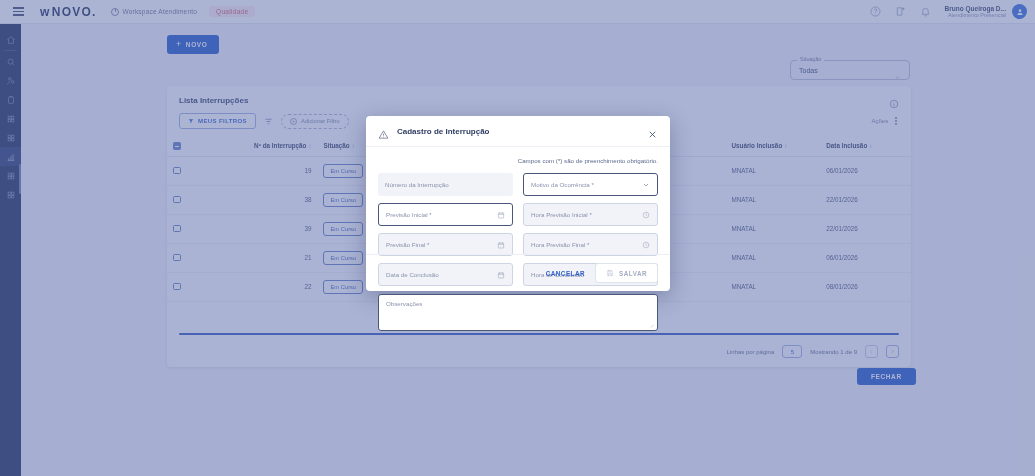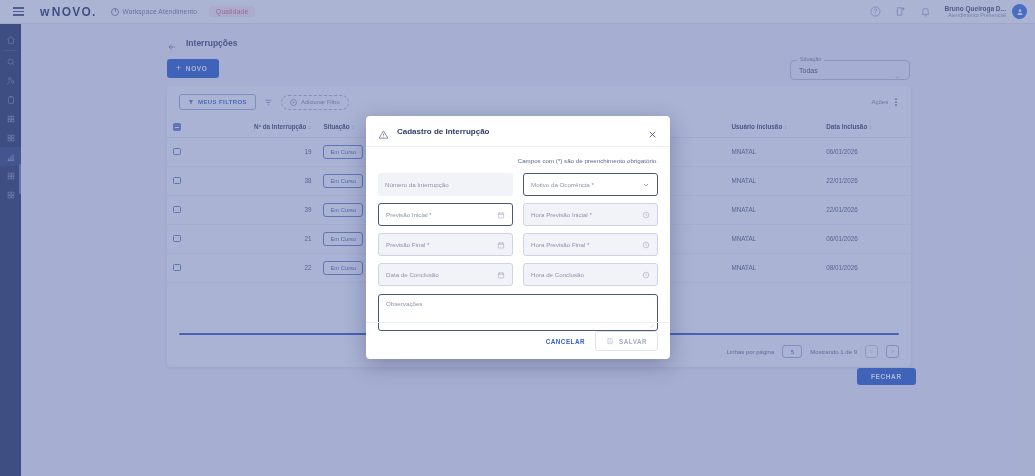--- a/index.html
+++ b/index.html
@@ -128,21 +128,21 @@
   .pg-btn.on svg { stroke: #2f5fc9; }
   .pg-btn.on { border-color: #9db0e0; }
 
   .btn-fechar { position: absolute; left: 836px; top: 344px; background: #1f56c8; color: #fff;
     border: none; border-radius: 3px; padding: 5px 14px; font-size: 6.5px; font-weight: 700;
     letter-spacing: .6px; cursor: pointer; }
 
   
   .backdrop { position: absolute; left: 0; top: 0; width: 1035px; height: 476px;
     background: rgba(96,112,172,0.52); z-index: 10; }
-  .modal { position: absolute; left: 366px; top: 116px; width: 304px; height: 243px;
+  .modal { position: absolute; left: 366px; top: 116px; width: 304px; height: 175px;
     background: #fff; border-radius: 4px; box-shadow: 0 6px 22px rgba(20,30,70,.30); z-index: 11; }
   .modal-head { display: flex; align-items: center; gap: 8px; padding: 10px 12px 9px 12px;
     border-bottom: 1px solid #eceff6; }
   .warn-ico { width: 11px; height: 11px; }
   .warn-ico svg { width: 11px; height: 11px; stroke: #3b4a6b; stroke-width: 1.3; fill: none; }
   .modal-title { font-size: 8px; color: #2f3d63; font-weight: 600; }
   .modal-close { margin-left: auto; width: 11px; height: 11px; cursor: pointer; }
   .modal-close svg { width: 11px; height: 11px; stroke: #2f3d63; stroke-width: 1.7; }
   .req-note { text-align: right; font-size: 6.2px; color: #5d6a8c; padding: 10px 12px 0 12px; }
 
@@ -290,51 +290,50 @@
         <rect x="13" y="5" width="6" height="6"></rect>
         <rect x="5" y="13" width="6" height="6"></rect>
         <rect x="13" y="13" width="6" height="6"></rect>
       </svg>
   </div>
   <div class="rail-scroll"></div>
 </div>
 
 <div class="content">
 
-  <div class="page-head">
-    <div class="crumb">
-      <span class="back-arrow">
-        <svg viewBox="0 0 24 24">
-            <path d="M19 12H5"></path>
-            <path d="M11 6l-6 6 6 6"></path>
-          </svg>
-      </span>
-      <span class="page-title">Interrupções</span>
-    </div>
-  </div>
 
   <button class="btn-novo">
     <span class="plus">+</span>
     <span>NOVO</span>
   </button>
 
   <div class="situacao-wrap">
     <span class="situacao-legend">Situação</span>
     <div class="situacao-box">
       <span class="situacao-val">Todas</span>
       <span class="chev">
         <svg viewBox="0 0 24 24">
             <path d="M6 9l6 6 6-6"></path>
           </svg>
       </span>
     </div>
   </div>
 
   
   <div class="card">
+    <div class="card-head">
+      <span class="card-title">Lista Interrupções</span>
+      <span class="card-info">
+        <svg viewBox="0 0 24 24" fill="none" stroke="#6d7899" stroke-width="1.6">
+            <circle cx="12" cy="12" r="9"></circle>
+            <path d="M12 11v6"></path>
+            <circle cx="12" cy="7.6" r=".9" fill="#6d7899" stroke="none"></circle>
+          </svg>
+      </span>
+    </div>
 
     <div class="toolbar">
       <button class="btn-filtros">
         <svg viewBox="0 0 24 24">
             <path d="M3 5h18l-7 8v6l-4 2v-8z"></path>
           </svg>
         <span>MEUS FILTROS</span>
       </button>
       <span class="icon-filterlist">
         <svg viewBox="0 0 24 24" fill="none" stroke="#5a6party" stroke-width="1.8" style="stroke:#5a66a0">

